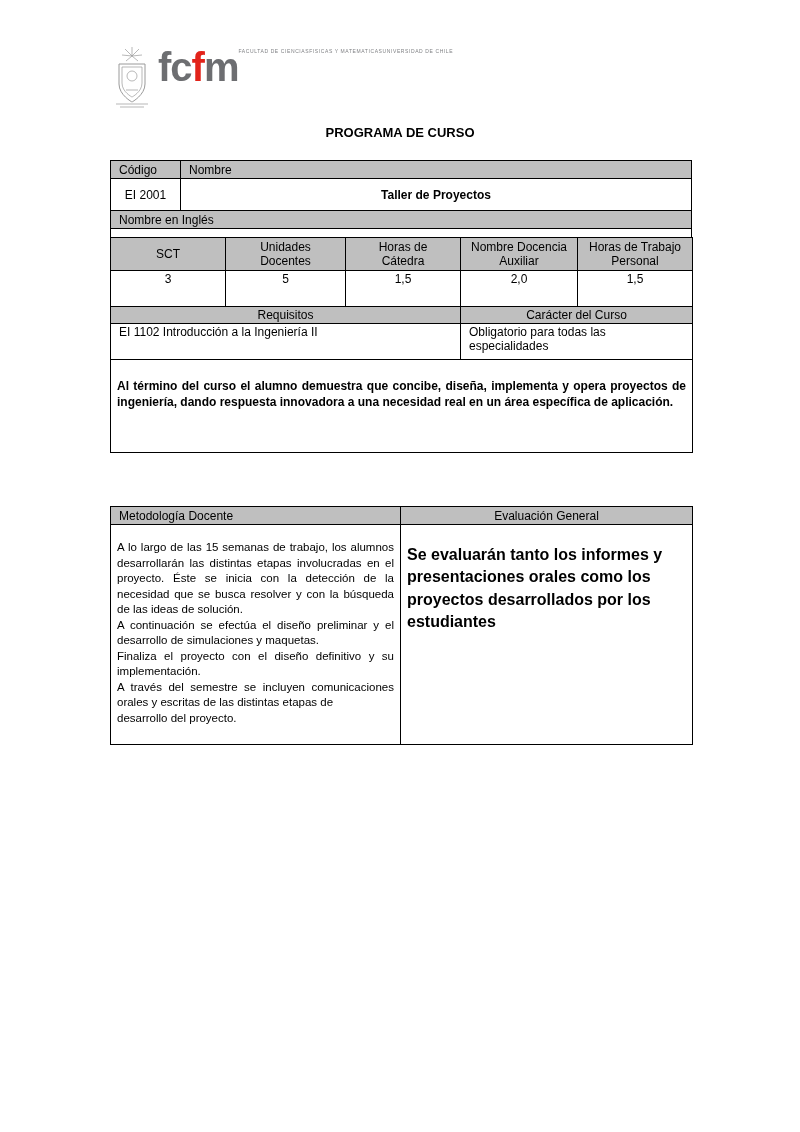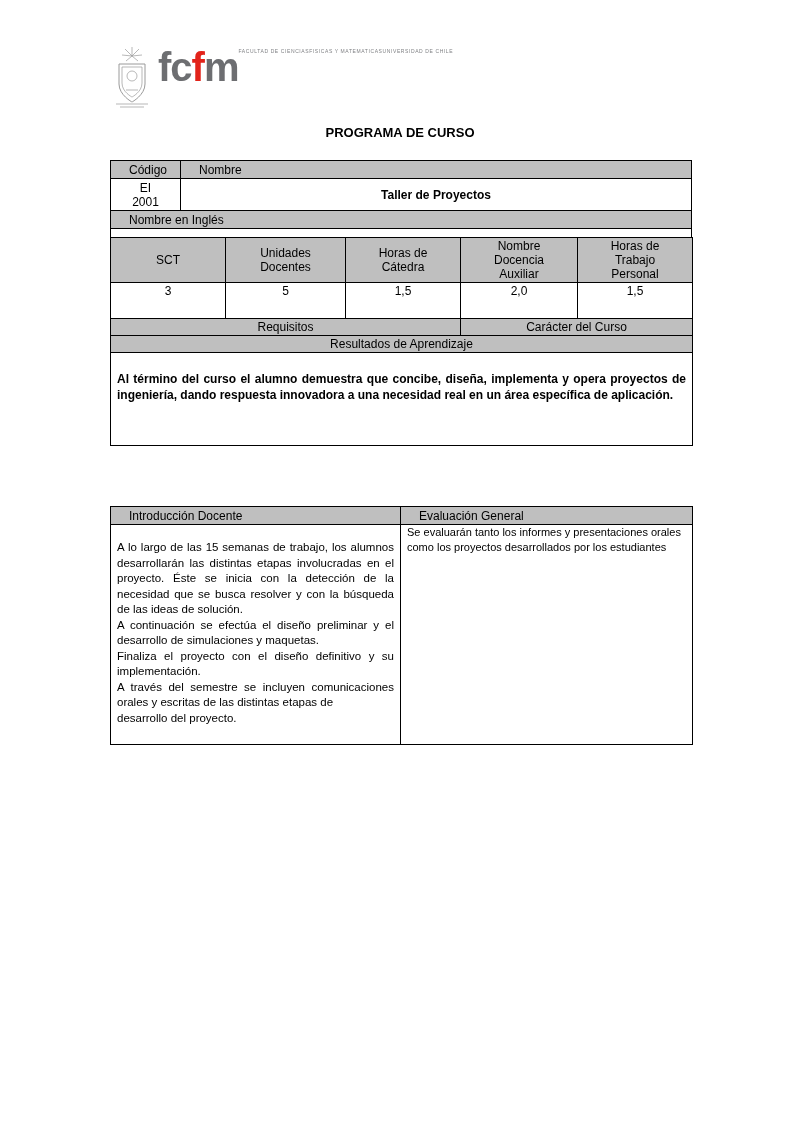--- a/index.html
+++ b/index.html
@@ -26,21 +26,21 @@
   .doc-title {
     position:absolute; top:125px; left:0; width:100%;
     text-align:center; font-weight:bold; font-size:13px;
   }
 
   
   table { border-collapse:collapse; table-layout:fixed; }
   td {
     border:1px solid #000;
     font-size:12px;
-    padding:1px 18px;
+    padding:1px 8px;
     vertical-align:middle;
     overflow:hidden;
   }
   .hdr { background:#bfbfbf; }
   .ctr { text-align:center; }
   .bold { font-weight:bold;margin-left:7px; }
   .pre { white-space:pre-line; }
   .top { vertical-align:top; }
   .just { text-align:justify; }
 
@@ -50,39 +50,40 @@
 
   .tbl-info .c-code { width:70px; }
 
   .tbl-hours .c1 { width:115px; }
   .tbl-hours .c2 { width:120px; }
   .tbl-hours .c3 { width:115px; }
   .tbl-hours .c4 { width:117px; }
   .tbl-hours .c5 { width:115px; }
 
   .tbl-method .cm1 { width:290px; }
-  .tbl-method .cm2 { width:292px; }
+  .tbl-method .cm2 { width:292px;text-align:center; }
 
   .resultados-cell {
     height:93px;
     font-weight:bold;
     padding:18px 6px;
     line-height:1.35;
   }
   .metodologia-cell {
     height:220px;
     font-size:11.5px;
     line-height:1.35;
     padding:15px 6px;
   }
   .evaluacion-cell {
     height:220px;
-    font-size:11px;
+    font-size:16px;
     line-height:1.4;
-    padding:0 6px;
+    padding:19px 6px;
+    font-weight:bold;
   }
 </style>
 </head>
 <body>
 
 <div class="page">
 
   <div class="logo">
     <svg class="crest" viewBox="0 0 40 66">
       <g stroke="#9a9a9a" fill="none" stroke-width="1">
@@ -152,32 +153,33 @@
       <td class="ctr top">5</td>
       <td class="ctr top">1,5</td>
       <td class="ctr top">2,0</td>
       <td class="ctr top">1,5</td>
     </tr>
     <tr>
       <td class="hdr ctr" colspan="3" style="height:14px;">Requisitos</td>
       <td class="hdr ctr" colspan="2">Carácter del Curso</td>
     </tr>
     <tr>
-      <td class="hdr ctr" colspan="5" style="height:17px;">Resultados de Aprendizaje</td>
+      <td class="top" colspan="3" style="height:36px;">EI 1102 Introducción a la Ingeniería II</td>
+      <td class="top" colspan="2">Obligatorio para todas las especialidades</td>
     </tr>
     <tr>
       <td class="top just resultados-cell" colspan="5">Al término del curso el alumno demuestra que  concibe, diseña, implementa y opera proyectos de ingeniería, dando respuesta innovadora a una necesidad real en un área específica de aplicación.</td>
     </tr>
   </tbody>
     </table>
 
   <table class="tbl-method">
     <tbody>
         <tr>
-      <td class="hdr cm1" style="height:18px;">Introducción Docente</td>
+      <td class="hdr cm1" style="height:18px;">Metodología Docente</td>
       <td class="hdr cm2">Evaluación General</td>
     </tr>
     <tr>
       <td class="top just pre metodologia-cell">A lo largo de las 15 semanas de trabajo, los alumnos desarrollarán las distintas etapas involucradas en el proyecto. Éste se inicia con la detección de la necesidad que se busca resolver y con la búsqueda de las ideas de solución.
 A continuación se efectúa el diseño preliminar y el desarrollo de simulaciones y maquetas.
 Finaliza el proyecto con el diseño definitivo y su implementación.
 A través del semestre se incluyen comunicaciones orales y escritas de las distintas etapas de
 desarrollo del proyecto.</td>
       <td class="top evaluacion-cell">Se evaluarán tanto los informes  y presentaciones orales  como los proyectos desarrollados por los estudiantes</td>
     </tr>

